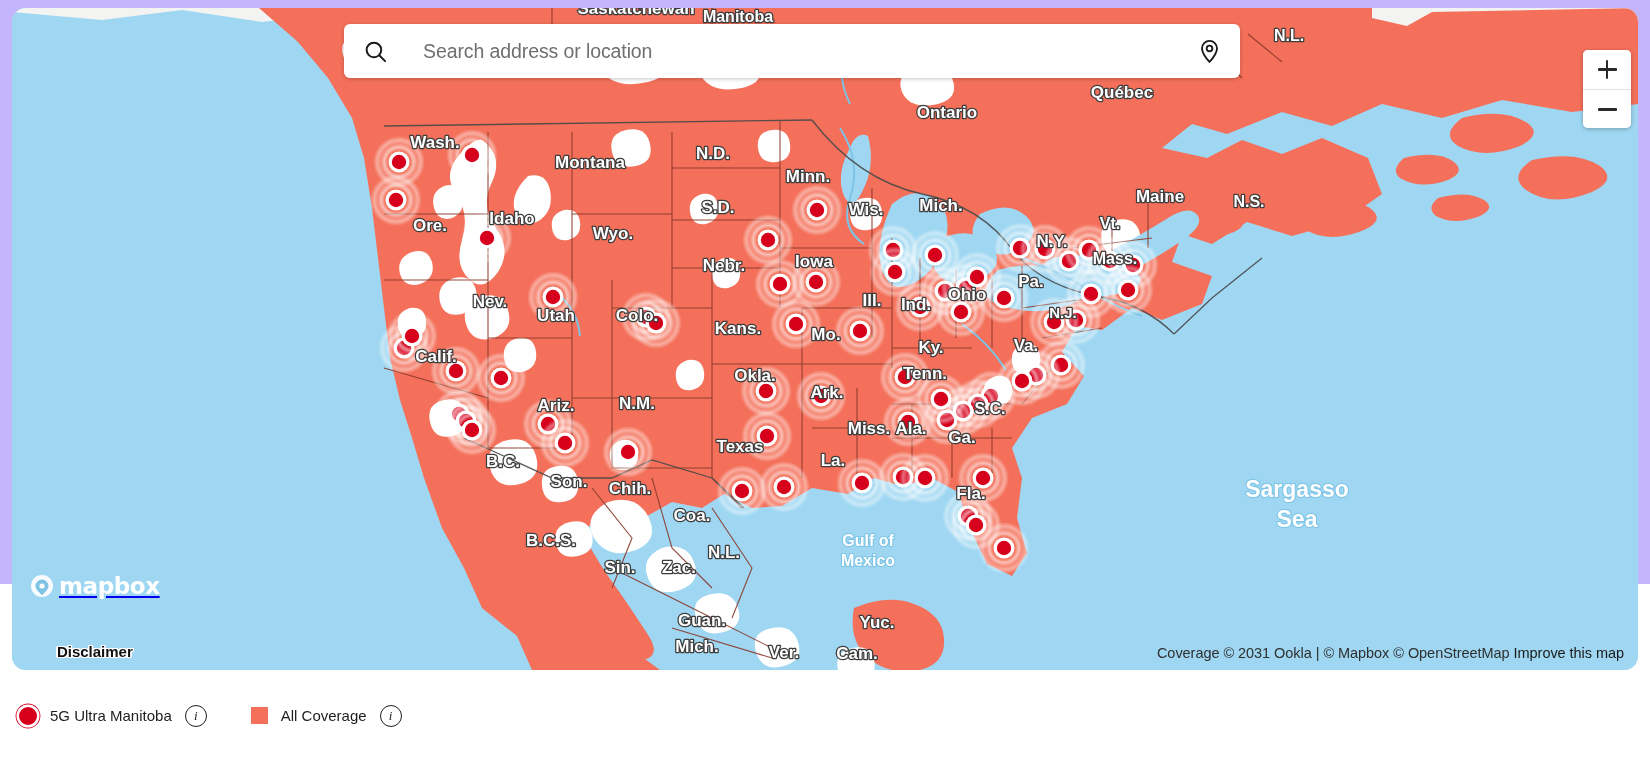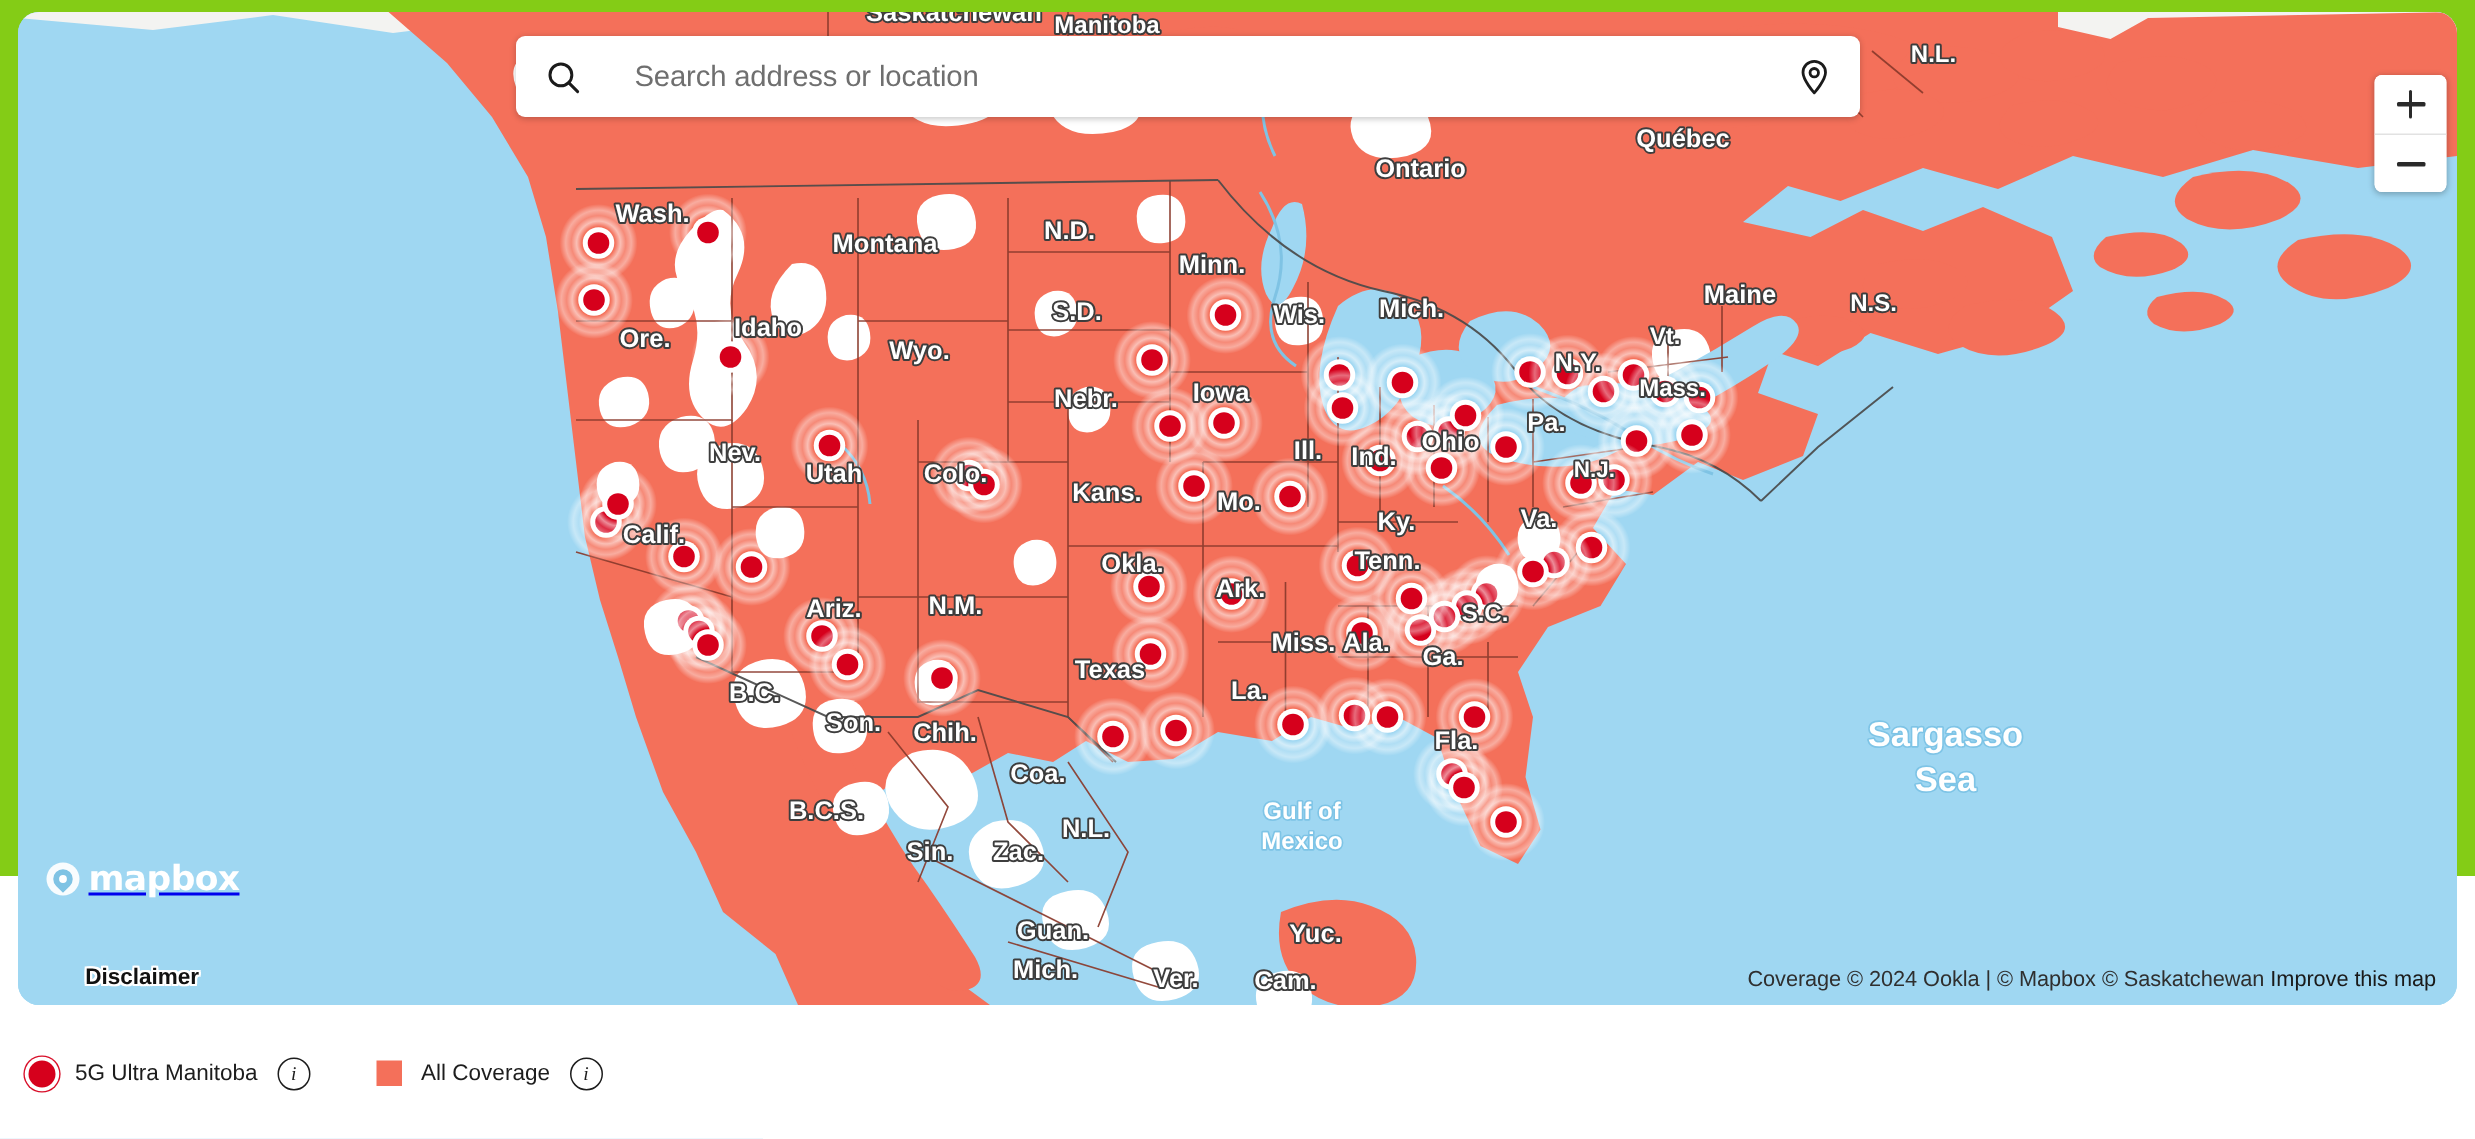--- a/index.html
+++ b/index.html
@@ -9,21 +9,21 @@
     height: 759px;
     overflow: hidden;
     background: #ffffff;
     font-family: "Liberation Sans", sans-serif;
   }
 
   #app {
     position: relative;
     width: 1650px;
     height: 584px;
-    background: #84cc16;
+    background: #c4b5fd;
   }
 
   
   #map-shell {
     position: absolute;
     left: 12px;
     top: 8px;
     width: 1626px;
     height: 662px;
     border-radius: 14px;
@@ -857,22 +857,22 @@
           <circle cx="12" cy="12" r="11" fill="#ffffff" opacity="0.92"></circle>
           <path d="M12 5.5 A6.5 6.5 0 0 0 5.5 12 L5.5 18.5 L12 18.5 A6.5 6.5 0 0 0 12 5.5 Z" transform="rotate(-45 12 12)" fill="#7fc3e4"></path>
           <circle cx="12" cy="12" r="2.6" fill="#ffffff"></circle>
         </svg>
         <span class="mb-wordmark">mapbox</span>
       </a>
       <a id="disclaimer-link" href="#">Disclaimer</a>
     </div>
 
     <div id="attribution">
-      <span class="attr-item">Coverage © 2024 Ookla</span><span class="attr-sep"> | </span><a class="attr-item" href="#">© Mapbox</a>
-      <a class="attr-item" href="#">© Saskatchewan</a>
+      <span class="attr-item">Coverage © 2031 Ookla</span><span class="attr-sep"> | </span><a class="attr-item" href="#">© Mapbox</a>
+      <a class="attr-item" href="#">© OpenStreetMap</a>
       <a class="attr-strong" href="#">Improve this map</a>
     </div>
   </div>
 
   <div id="search-bar">
     <span class="s-icon">
       <svg width="25" height="25" viewBox="0 0 24 24" fill="none" stroke="currentColor" stroke-width="1.9" stroke-linecap="round">
         <circle cx="10.5" cy="10.5" r="7"></circle>
         <line x1="15.6" y1="15.6" x2="21.2" y2="21.2"></line>
       </svg>

